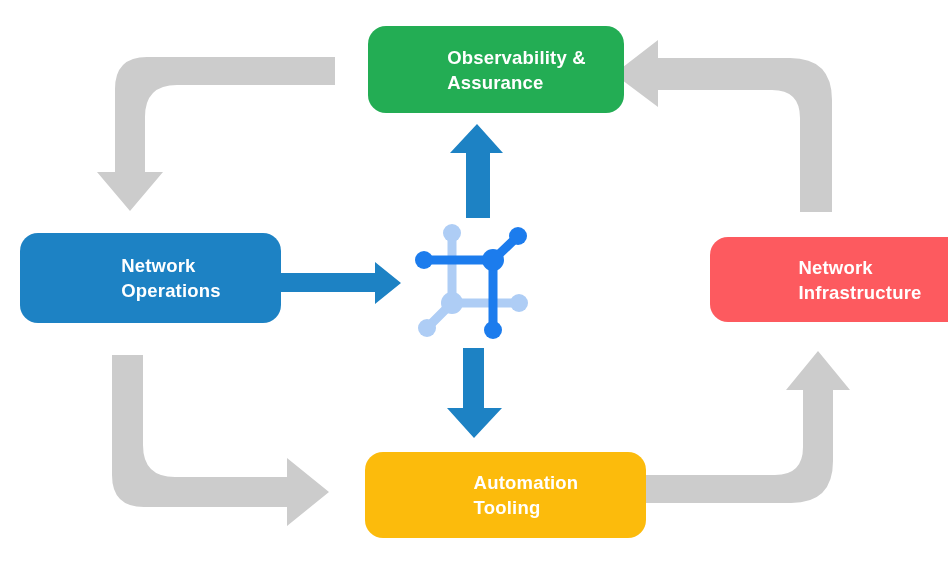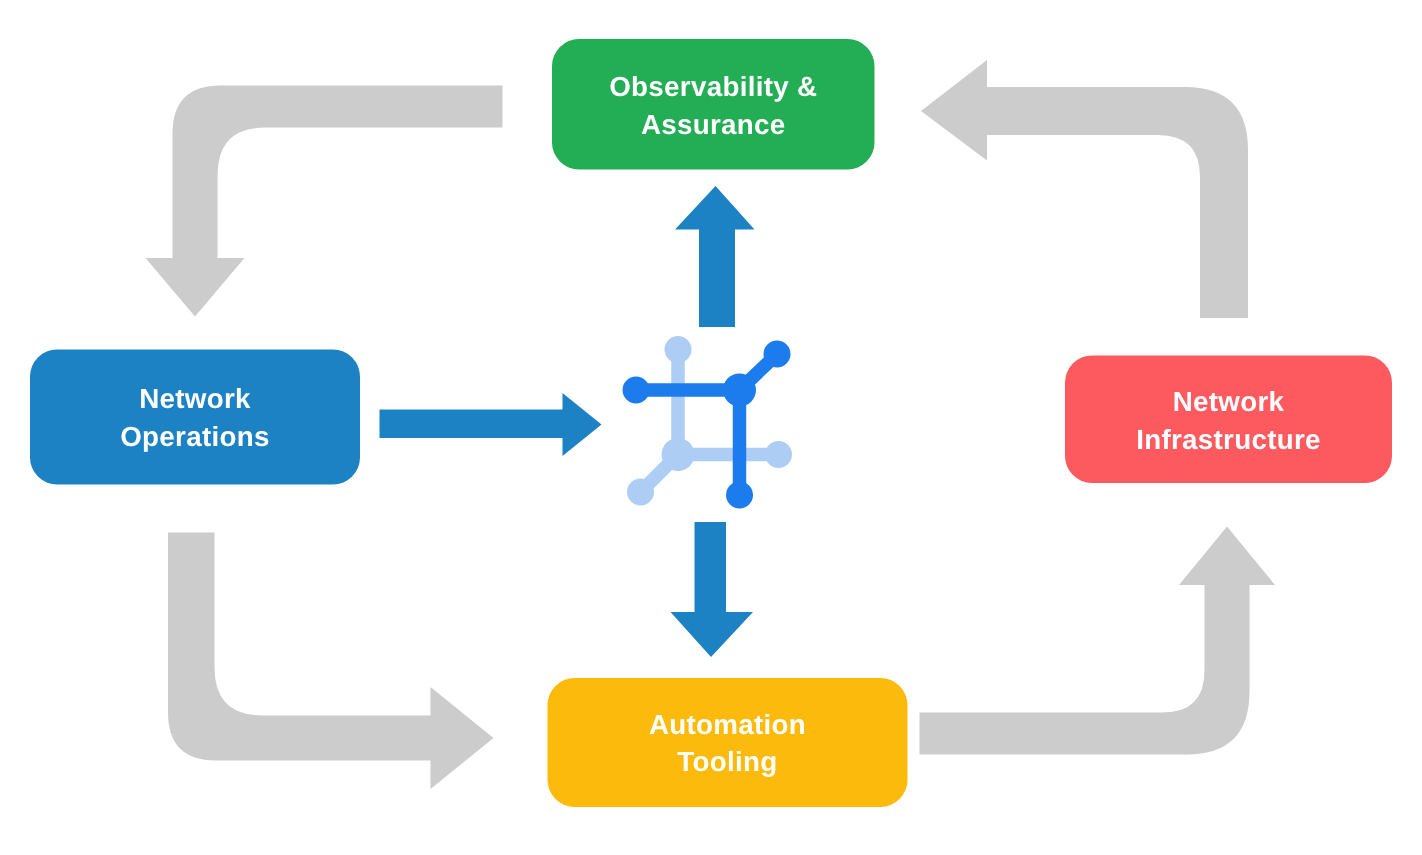--- a/index.html
+++ b/index.html
@@ -10,26 +10,26 @@
     font-family: "Liberation Sans", sans-serif;
     overflow: hidden;
   }
   .layer {
     position: absolute; left: 0; top: 0;
   }
   .node {
     position: absolute;
     border-radius: 18px;
     display: flex; align-items: center; justify-content: center;
-    text-align: center;
     color: #ffffff;
     font-size: 18.5px;
     font-weight: 600;
     line-height: 25px;
     letter-spacing: 0.2px;
+    padding-left: 41px;
   }
   .node .label { white-space: pre-line; }
   .node-observability { left: 368px; top: 26px;  width: 215px; height: 87px; background: #23ad54; }
   .node-netops        { left: 20px;  top: 233px; width: 220px; height: 90px; background: #1d82c4; }
   .node-netinfra      { left: 710px; top: 237px; width: 218px; height: 85px; background: #fd5a5f; }
   .node-automation    { left: 365px; top: 452px; width: 240px; height: 86px; background: #fcbb0c; }
 </style>
 </head>
 <body>
 

